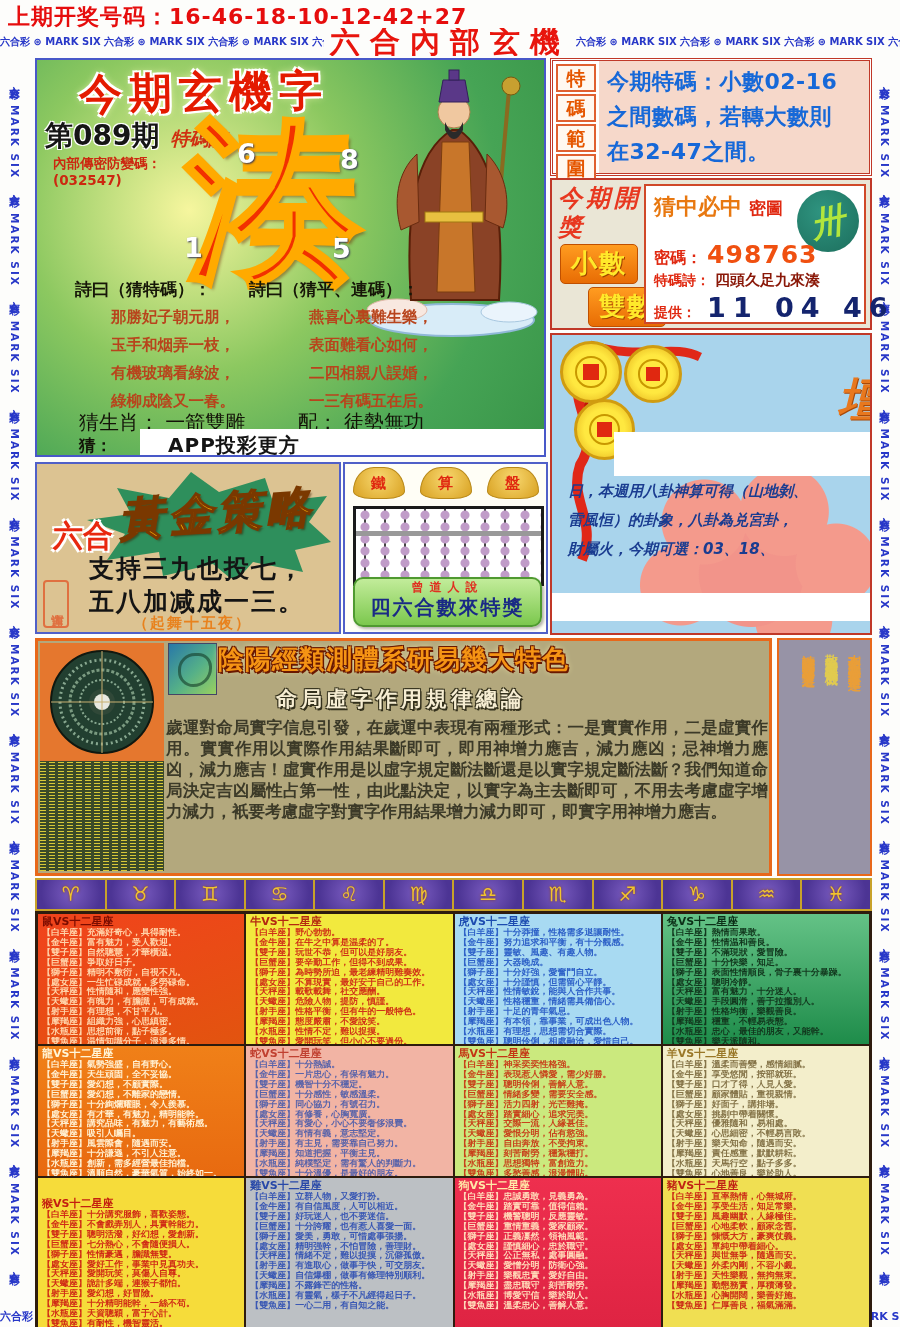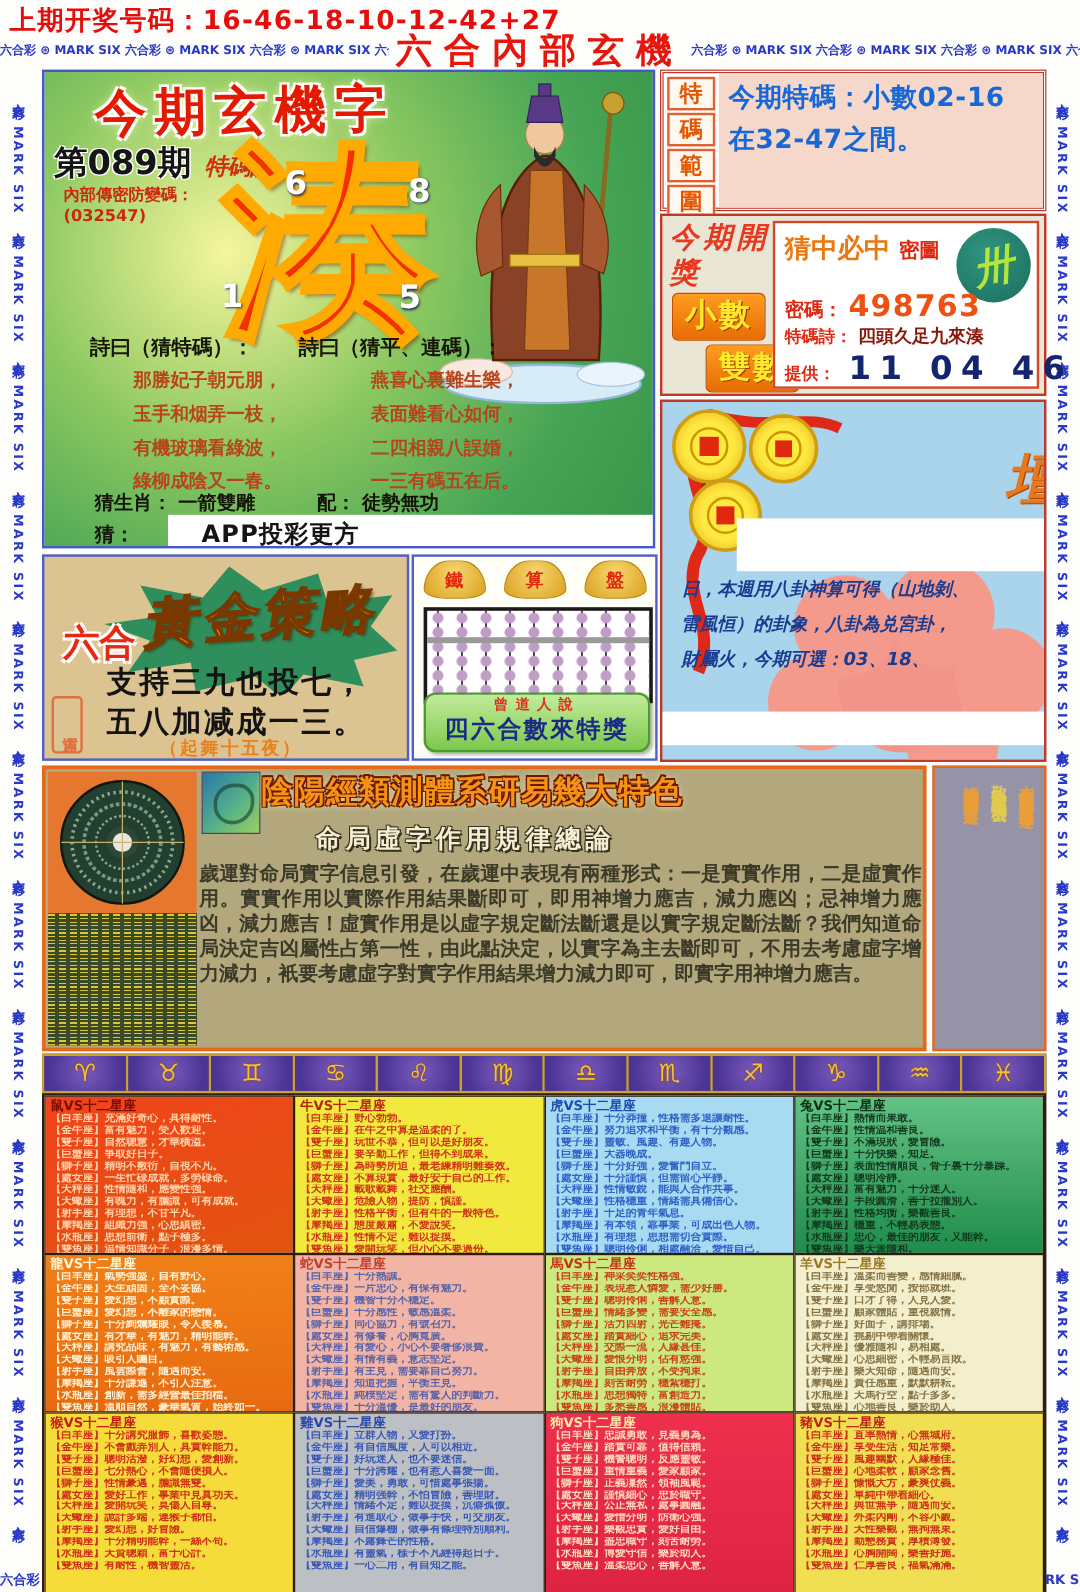--- a/index.html
+++ b/index.html
@@ -28,21 +28,21 @@
   .gp-code{position:absolute;left:16px;top:95px;font-size:13.5px;font-weight:700;color:#cc2810;line-height:17px;}
   .gp-char{position:absolute;left:148px;top:52px;font-size:178px;line-height:1;font-weight:900;color:#f23000;
     -webkit-text-stroke:3px #ffaa00;text-shadow:3px 3px 3px rgba(110,40,0,.45);}
   .gp-num{position:absolute;font-size:27px;font-weight:900;color:#fff;text-shadow:1px 1px 2px #335;}
   .gp-poemhead{position:absolute;left:38px;top:218px;font-size:17px;font-weight:700;color:#161608;white-space:nowrap;}
   .gp-poemhead .ph2{margin-left:32px;}
   .poem-col{position:absolute;top:243px;margin-left:32px;}
   .poem-col.pl{left:42px;}
   .poem-col.pr{left:240px;}
   .poem-line{font-size:15.5px;font-weight:700;color:#b8441c;line-height:28px;white-space:nowrap;}
-  .gp-guess{position:absolute;left:42px;top:349px;font-size:16px;font-weight:700;color:#131308;white-space:nowrap;text-align:right;}
+  .gp-guess{position:absolute;left:42px;top:349px;font-size:20px;font-weight:400;color:#131308;white-space:nowrap;text-align:right;}
   .gp-guess .pair{margin-left:46px;}
   .gp-guess2{position:absolute;left:42px;top:375px;font-size:16.5px;font-weight:700;color:#131308;white-space:nowrap;}
   .gp-overlay{position:absolute;left:103px;top:369px;width:466px;height:30px;background:#fff;}
   .gp-overlay span{position:absolute;left:28px;top:3px;font-size:20px;font-weight:700;color:#141414;letter-spacing:1px;}
   .immortal{position:absolute;right:2px;top:2px;}
 
   
   .range-box{left:550px;top:58px;width:322px;height:118px;border:3px double #c03828;background:#fff;display:flex;}
   .range-label{width:42px;padding:2px;display:flex;flex-direction:column;}
   .range-char{flex:1;margin:1px;border:2px solid #e06030;background:#fff8f0;color:#e55600;font-size:19px;font-weight:900;text-align:center;line-height:24px;}
@@ -124,21 +124,21 @@
   
   .article-box{left:35px;top:638px;width:737px;height:238px;background:#b3a87d;border:3px solid #e8681a;overflow:hidden;}
   .compass{position:absolute;left:2px;top:2px;}
   .talisman{position:absolute;left:2px;top:120px;width:124px;height:110px;background-color:#3c4a28;
     background-image:repeating-linear-gradient(0deg,transparent 0 1px,#3c4a28 1px 3px),
                      repeating-linear-gradient(90deg,#d8c838 0 6px,#3c4a28 6px 9px);}
   .dragon-thumb{position:absolute;left:130px;top:2px;width:47px;height:50px;background:linear-gradient(135deg,#2878a8,#55b088 55%,#9ad060);border:1px solid #446;}
   .dragon-thumb::after{content:"";position:absolute;left:9px;top:9px;width:28px;height:28px;border:3px solid rgba(20,60,40,.6);border-radius:50% 40% 55% 45%;}
   .art-title{position:absolute;left:180px;top:1px;font-size:26px;font-weight:900;color:#f59414;letter-spacing:1px;white-space:nowrap;
     text-shadow:1.5px 1.5px 0 #6a1800,-1px -1px 0 #6a1800,1px -1px 0 #6a1800,-1px 1px 0 #6a1800,0 0 6px #fff2b0;}
-  .art-sub{position:absolute;left:225px;top:44px;font-size:21px;font-weight:900;color:#f6edd2;letter-spacing:4px;white-space:nowrap;
+  .art-sub{position:absolute;left:238px;top:44px;font-size:21px;font-weight:900;color:#f6edd2;letter-spacing:4px;white-space:nowrap;
     text-shadow:1.5px 1.5px 0 #33301c,-1px -1px 0 #33301c,1px -1px 0 #33301c,-1px 1px 0 #33301c;}
   .art-body{position:absolute;left:128px;top:76px;width:602px;font-size:16.5px;font-weight:700;color:#3c3a28;line-height:21px;text-align:justify;}
 
   
   .side-panel{left:777px;top:638px;width:95px;height:238px;background:#9793a6;border:2px solid #e8681a;padding:4px;writing-mode:vertical-rl;overflow:hidden;}
   .v-col{font-size:13px;font-weight:700;line-height:23px;letter-spacing:2px;opacity:.92;}
   .side-panel .v-col:nth-child(odd){color:#f0a030;}
   .side-panel .v-col:nth-child(even){color:#e8d048;}
 
   
@@ -154,21 +154,21 @@
   .fhead{font-size:11px;font-weight:900;line-height:13px;white-space:nowrap;}
   .f-line{font-size:9px;line-height:9.9px;font-weight:700;white-space:nowrap;overflow:hidden;}
   .c1{background:linear-gradient(160deg,#f1431c,#e2540f);} .c1 .fhead{color:#7a0c00;} .c1 .f-line{color:#ffd2a8;}
   .c2{background:#f2e93e;} .c2 .fhead{color:#b42810;} .c2 .f-line{color:#d03418;}
   .c3{background:#a8daf2;} .c3 .fhead{color:#1c4cb0;} .c3 .f-line{color:#2f62c8;}
   .c4{background:linear-gradient(180deg,#64c286,#1e8c4a);} .c4 .fhead{color:#0c3018;} .c4 .f-line{color:#12381e;}
   .c5{background:linear-gradient(180deg,#f08018,#e86a10);} .c5 .fhead{color:#fff6d8;} .c5 .f-line{color:#ffefd0;}
   .c6{background:#f2b4a4;} .c6 .fhead{color:#c04030;} .c6 .f-line{color:#5a64aa;}
   .c7{background:#cbe97e;} .c7 .fhead{color:#c43414;} .c7 .f-line{color:#c8431c;}
   .c8{background:#f3eecb;} .c8 .fhead{color:#9a7828;} .c8 .f-line{color:#857448;}
-  .c9{background:#f6dc3a;} .c9 .fhead{color:#c41e10;} .c9 .f-line{color:#d02c16;}
+  .c9{background:#f6dc3a;} .c9 .fhead{color:#c41e10;margin-top:18px;} .c9 .f-line{color:#d02c16;}
   .c10{background:#bcc0c4;} .c10 .fhead{color:#2848a8;} .c10 .f-line{color:#3a58b4;}
   .c11{background:linear-gradient(180deg,#ee2f4e,#d81f3e);} .c11 .fhead{color:#ffe9a8;} .c11 .f-line{color:#ffd9b8;}
   .c12{background:#f0df52;} .c12 .fhead{color:#c02414;} .c12 .f-line{color:#cc3018;}
 </style>
 </head>
 <body>
 
 <div class="page">
 
   <div class="prev-draw">上期开奖号码：16-46-18-10-12-42+27</div>
@@ -244,20 +244,21 @@
 
   <section class="range-box">
     <div class="range-label">
         <div class="range-char">特</div>
         <div class="range-char">碼</div>
         <div class="range-char">範</div>
         <div class="range-char">圍</div>
       </div>
     <div class="range-text">
         <div class="range-line">今期特碼：小數02-16</div>
+        <div class="range-line">之間數碼，若轉大數則</div>
         <div class="range-line">在32-47之間。</div>
       </div>
   </section>
 
   <section class="draw-box">
     <div class="dt">今期開獎</div>
     <div class="opt opt1">小數</div>
     <div class="opt opt2">雙數</div>
     <div class="draw-right">
       <div class="dr-line1">

